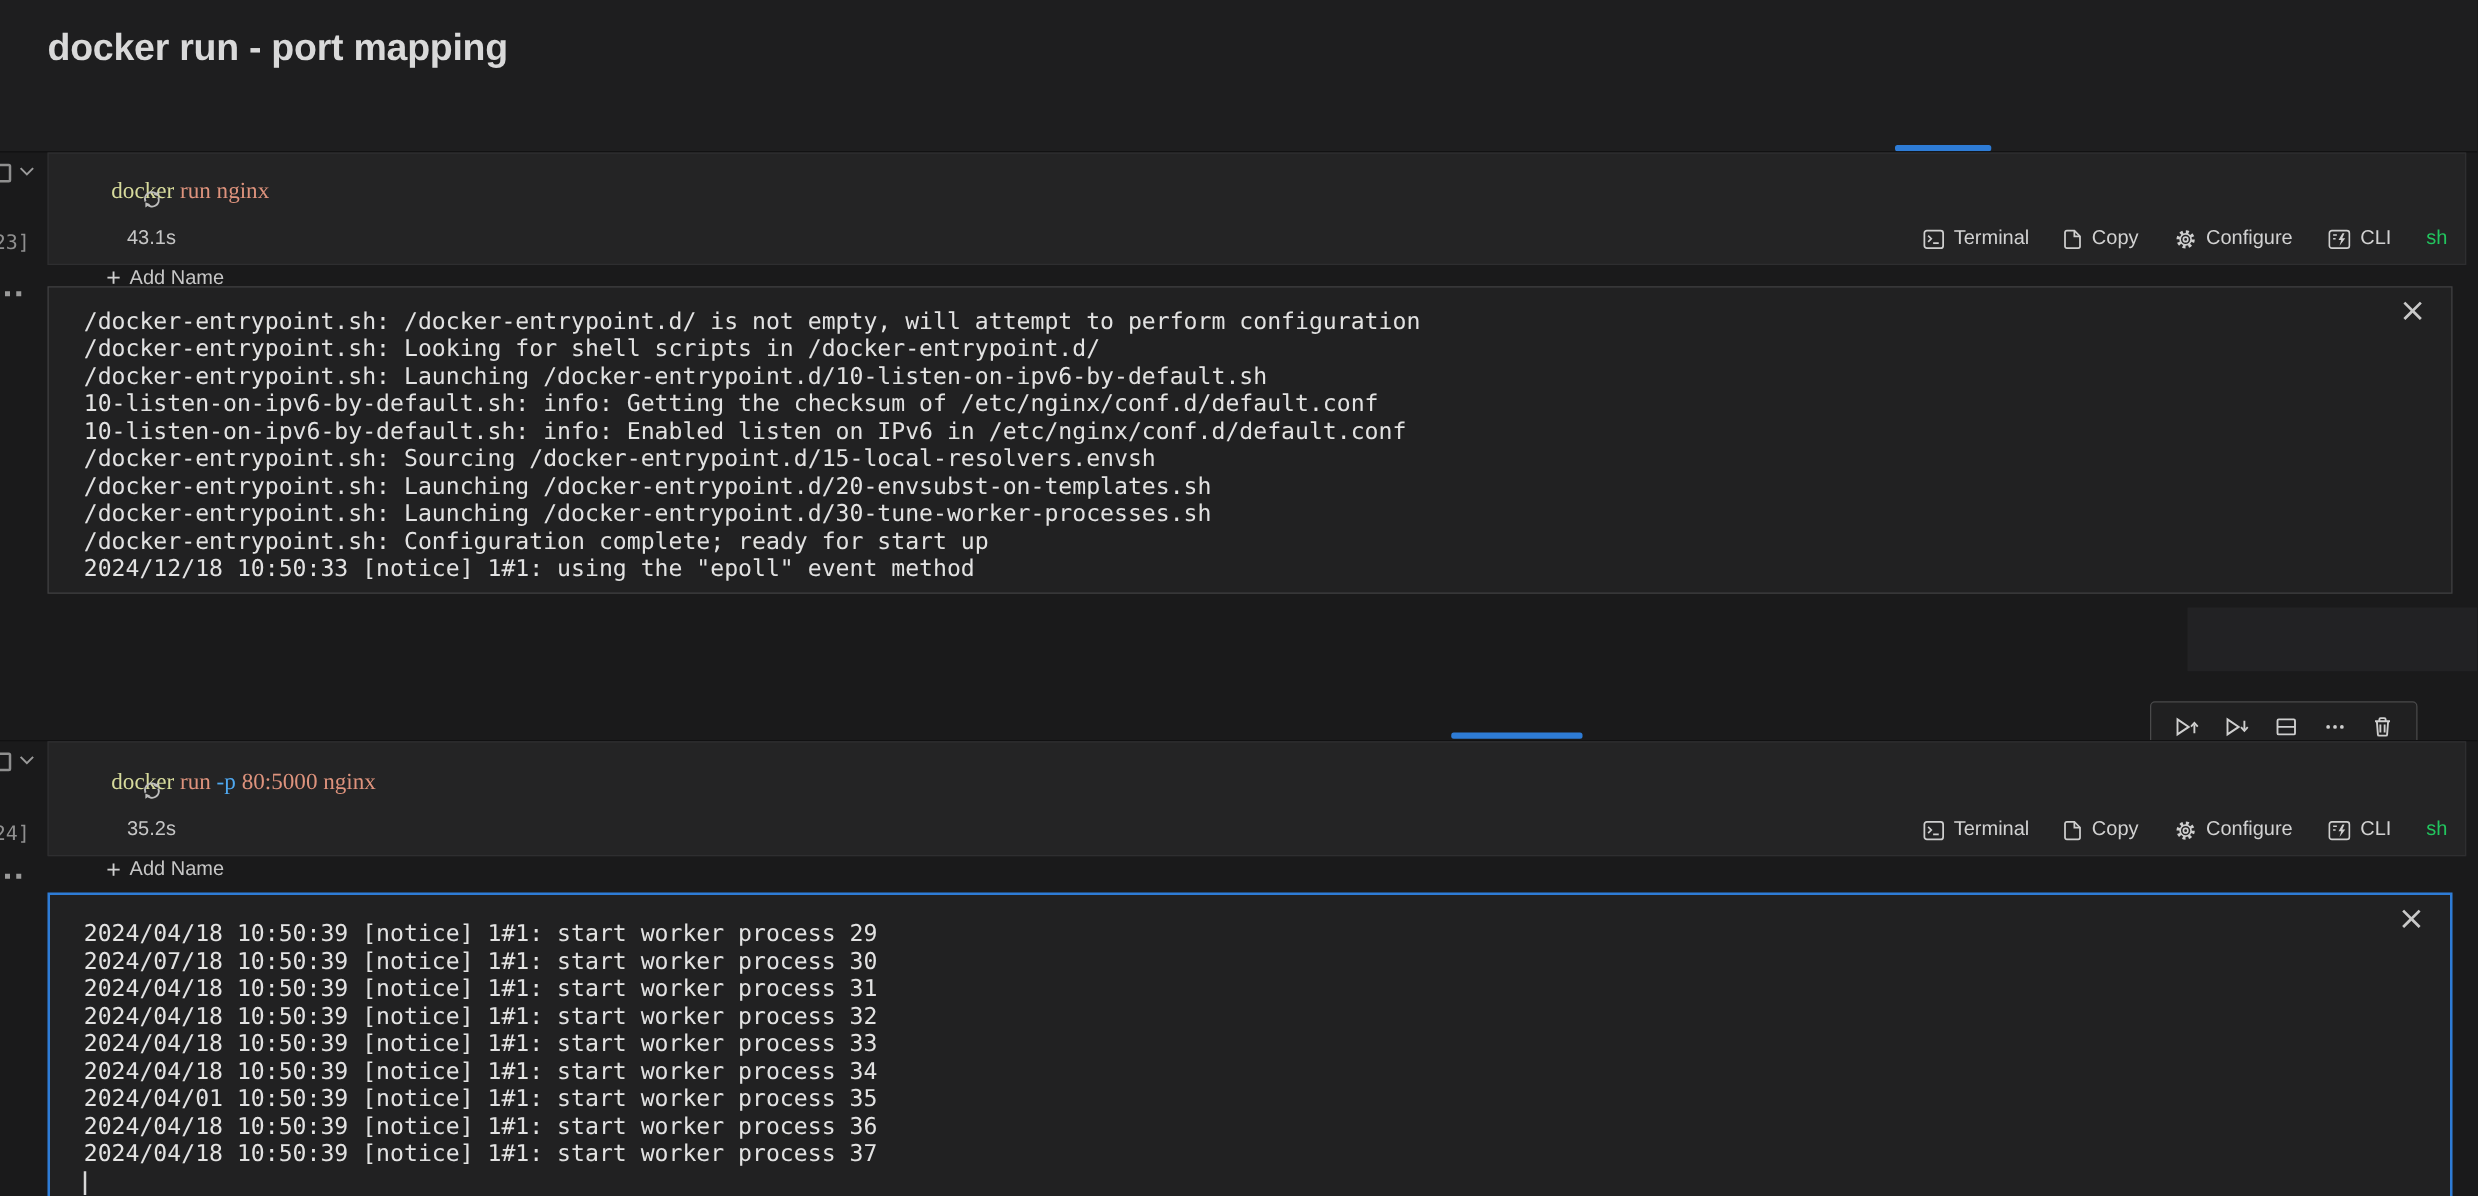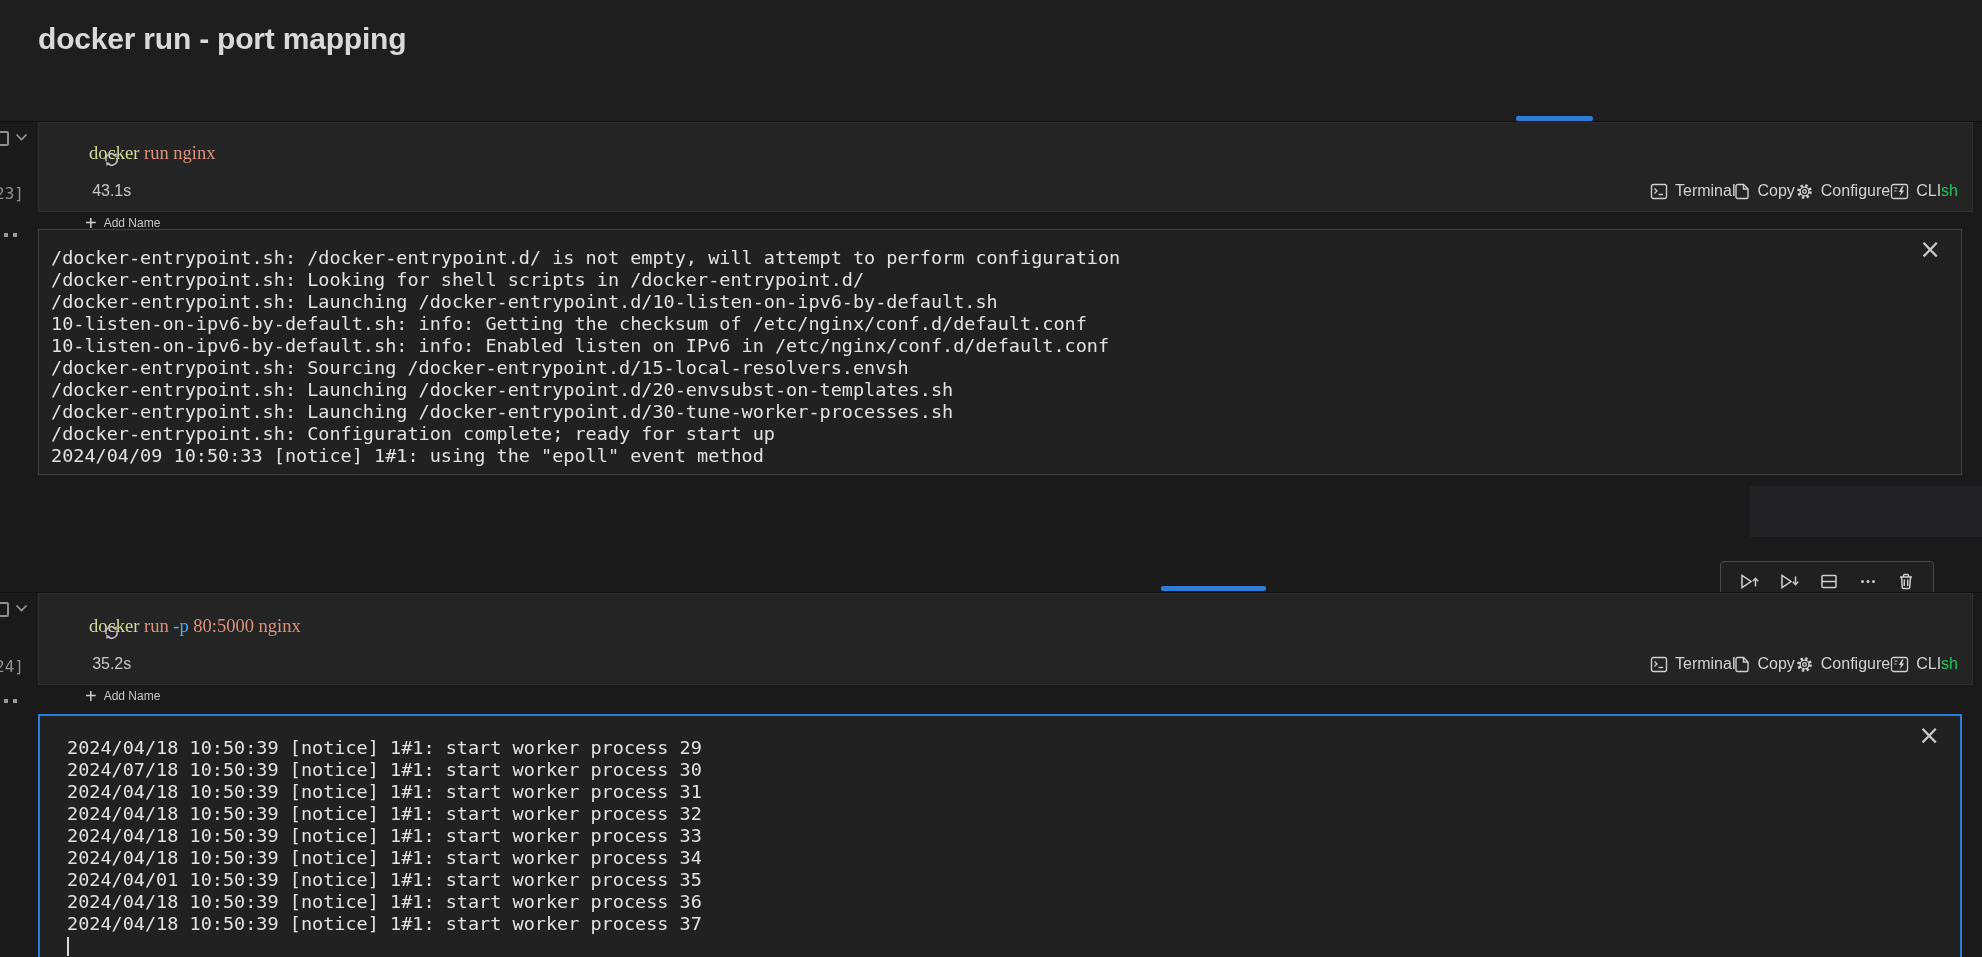--- a/index.html
+++ b/index.html
@@ -13,33 +13,33 @@
   .hairline{left:0;width:1982px;height:1px;background:#111112;}
   .insert-bar{height:5px;border-radius:2px;background:var(--accent);}
   
   .cell{left:38px;width:1935px;background:#242425;border:1px solid #2e2e30;box-sizing:border-box;}
   .cmd{position:absolute;left:50px;top:18px;font-family:Liberation Serif, serif;
        font-size:18.5px;line-height:24px;white-space:pre;font-weight:500;}
   .tok-command{color:var(--tok-command);} .tok-arg{color:var(--tok-arg);} .tok-flag{color:var(--tok-flag);}
   .bottom-row{position:absolute;left:0;right:0;bottom:6px;height:28px;display:flex;
        align-items:center;justify-content:space-between;padding:0 14px 0 24px;}
   .grp{display:flex;align-items:center;}
-  .left-grp{gap:14px;flex-direction:column;} .right-grp{}
+  .left-grp{gap:14px;flex-direction:column;} .right-grp{gap:28px;}
   .duration{font-size:16px;color:#c6c6c6;}
   .add-name{display:flex;align-items:center;gap:7px;cursor:pointer;}
   .plus-glyph{font-size:20px;line-height:18px;color:#cfcfcf;font-weight:400;}
-  .add-name-label{font-size:12px;color:#c6c6c6;}
+  .add-name-label{font-size:16px;color:#c6c6c6;}
   .action{display:flex;align-items:center;gap:7px;cursor:pointer;}
   .action-label{font-size:16px;font-weight:500;color:#d2d2d2;}
   .lang-label{font-size:16px;font-weight:500;color:#22c55e;cursor:pointer;}
   .icon{display:inline-flex;align-items:center;justify-content:center;}
   .icon svg{display:block;}
   
   .out{left:38px;width:1924px;background:#212122;border:1px solid #404042;box-sizing:border-box;
-       padding:17px 40px 0 12px;font-family:"DejaVu Sans Mono",monospace;
+       padding:17px 40px 0 28px;font-family:"DejaVu Sans Mono",monospace;
        font-size:18.5px;line-height:22px;color:#e2e2e2;}
   .out.focused{border:2px solid var(--accent);padding:21px 37px 0 27px;margin-top:23px;}
   .log-line{white-space:pre;height:22px;}
   .close-btn{position:absolute;top:6px;right:20px;font-size:26px;line-height:26px;
        color:#c9c9c9;cursor:pointer;font-family:"DejaVu Sans",sans-serif;}
   .text-cursor{width:2px;height:19px;margin-top:2px;background:#d8d8d8;}
   
   .bracket-ico{width:11px;height:11px;border:2px solid #8f8f8f;border-radius:2px;}
   .exec-label{font-family:"DejaVu Sans Mono",monospace;font-size:16px;color:#8f8f8f;}
   .gutter-dots{display:flex;gap:5px;}
@@ -138,21 +138,21 @@
   <div>
       <div class="log-line">/docker-entrypoint.sh: /docker-entrypoint.d/ is not empty, will attempt to perform configuration</div>
       <div class="log-line">/docker-entrypoint.sh: Looking for shell scripts in /docker-entrypoint.d/</div>
       <div class="log-line">/docker-entrypoint.sh: Launching /docker-entrypoint.d/10-listen-on-ipv6-by-default.sh</div>
       <div class="log-line">10-listen-on-ipv6-by-default.sh: info: Getting the checksum of /etc/nginx/conf.d/default.conf</div>
       <div class="log-line">10-listen-on-ipv6-by-default.sh: info: Enabled listen on IPv6 in /etc/nginx/conf.d/default.conf</div>
       <div class="log-line">/docker-entrypoint.sh: Sourcing /docker-entrypoint.d/15-local-resolvers.envsh</div>
       <div class="log-line">/docker-entrypoint.sh: Launching /docker-entrypoint.d/20-envsubst-on-templates.sh</div>
       <div class="log-line">/docker-entrypoint.sh: Launching /docker-entrypoint.d/30-tune-worker-processes.sh</div>
       <div class="log-line">/docker-entrypoint.sh: Configuration complete; ready for start up</div>
-      <div class="log-line">2024/04/09 10:50:33 [notice] 1#1: using the "epoll" event method</div>
+      <div class="log-line">2024/12/18 10:50:33 [notice] 1#1: using the "epoll" event method</div>
     </div>
   <span class="close-btn">×</span>
 </div>
 
 <div class="abs hover-rect"></div>
 <div class="abs float-toolbar">
   <span class="tb-btn icon">
     <svg width="21" height="19" viewBox="0 0 21 19" fill="none" stroke="#cfcfcf" stroke-width="1.5">
       <polygon points="3,3.5 3,15.5 12,9.5"></polygon>
         <path d="M16.5 14.5 v-7"></path>

